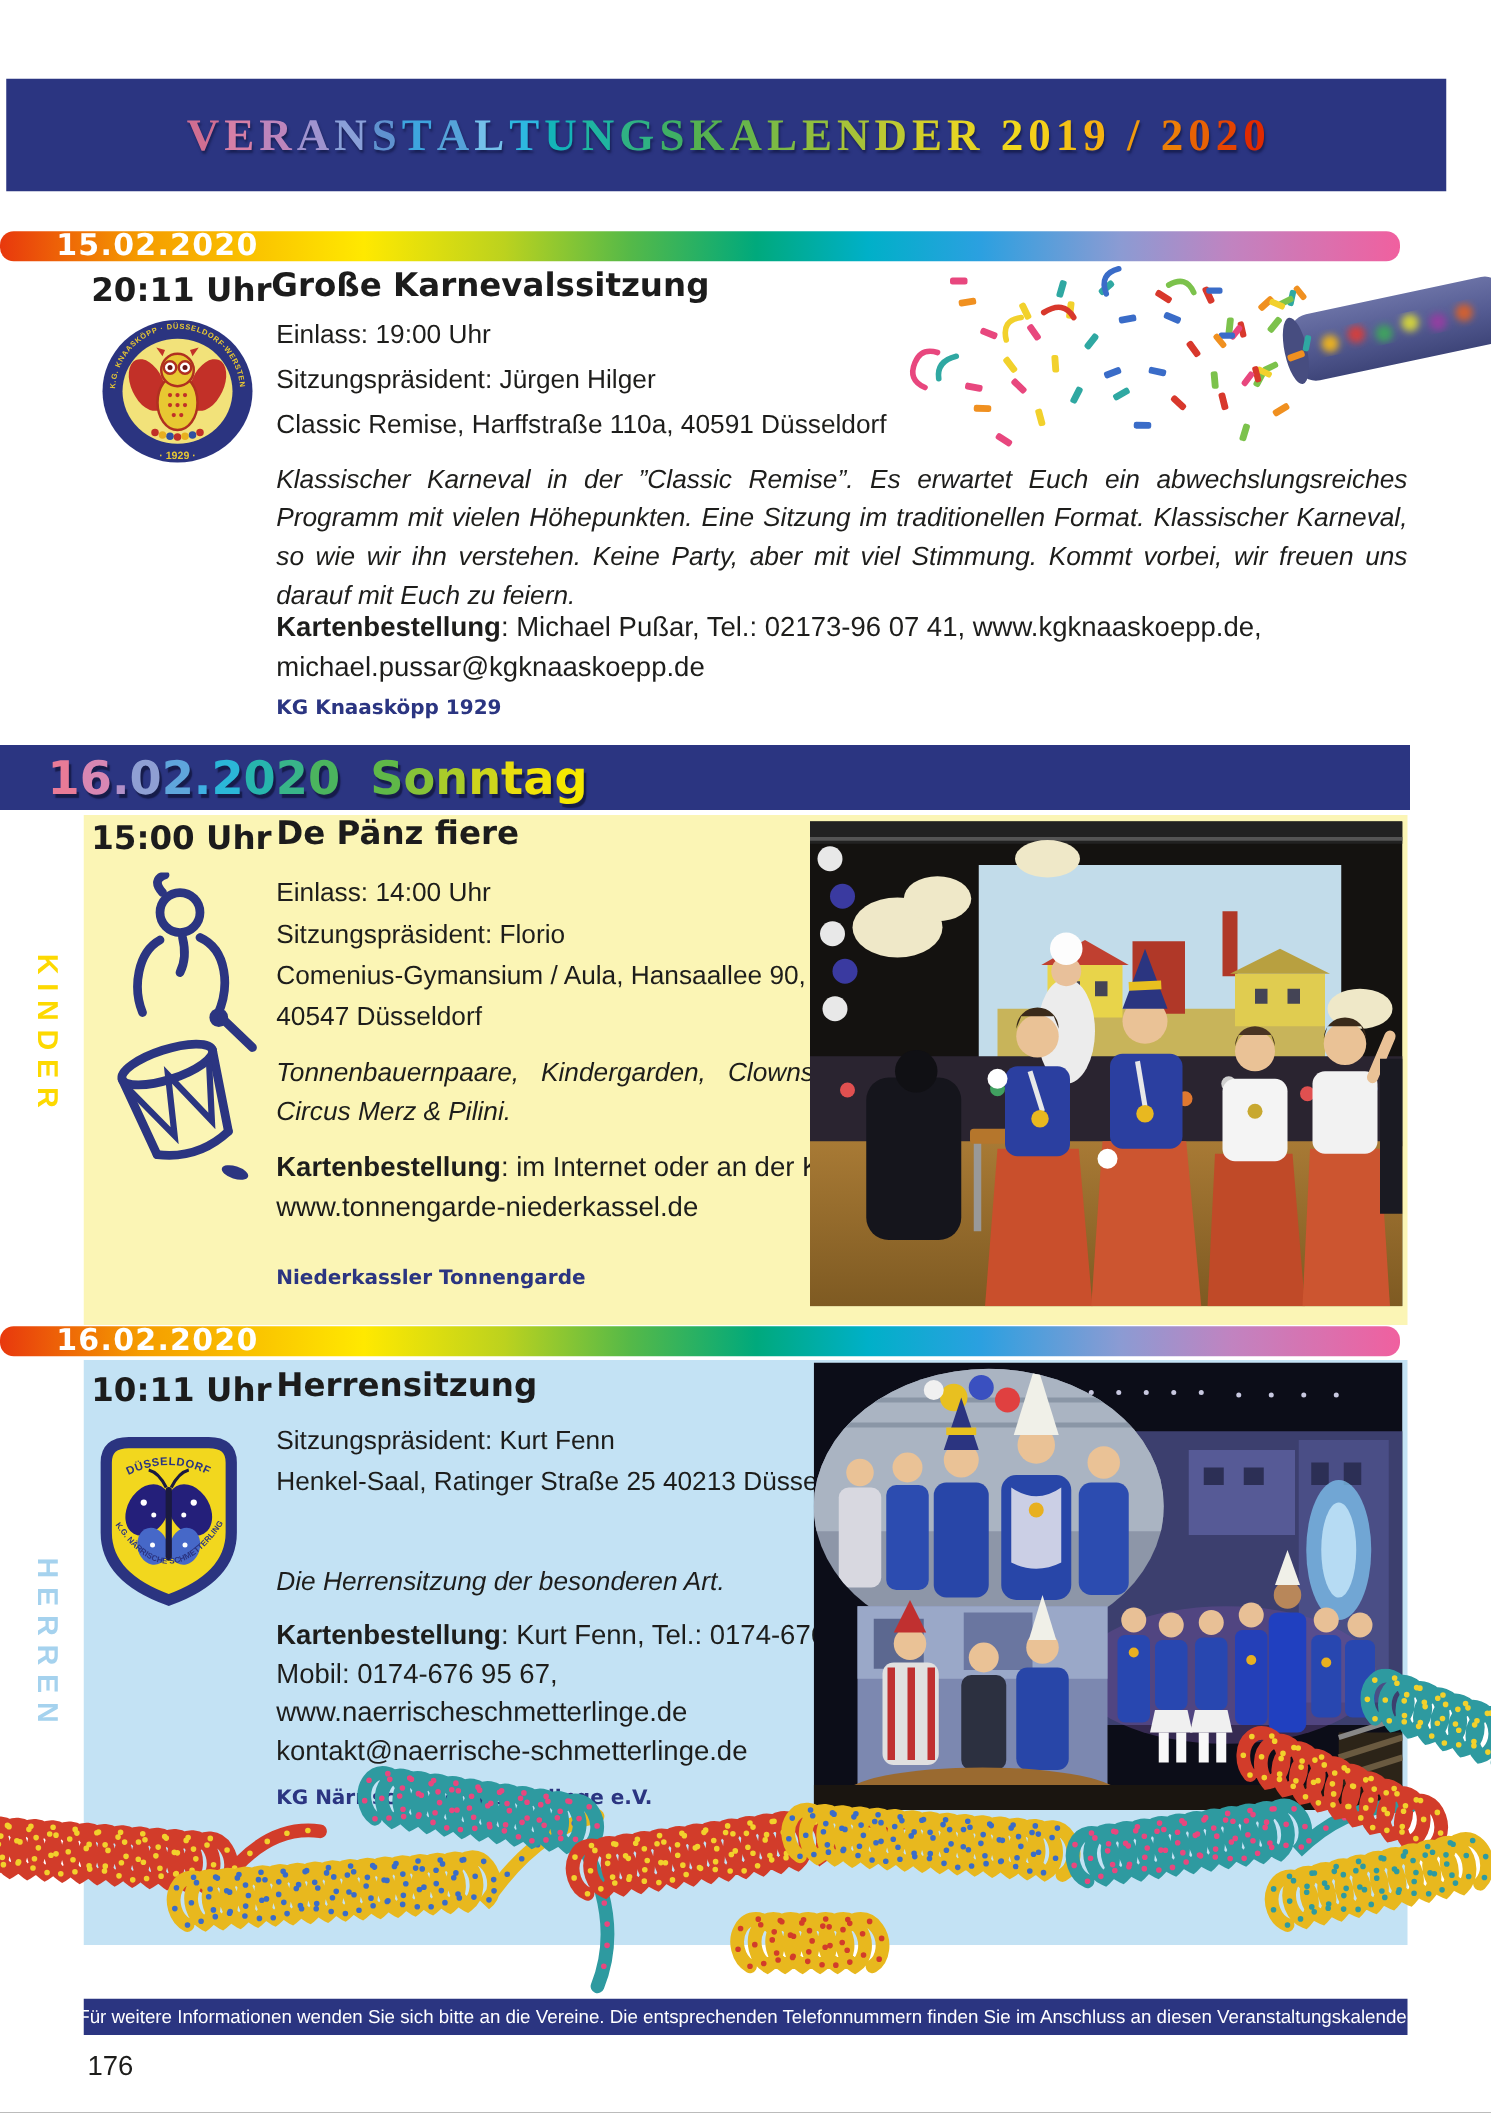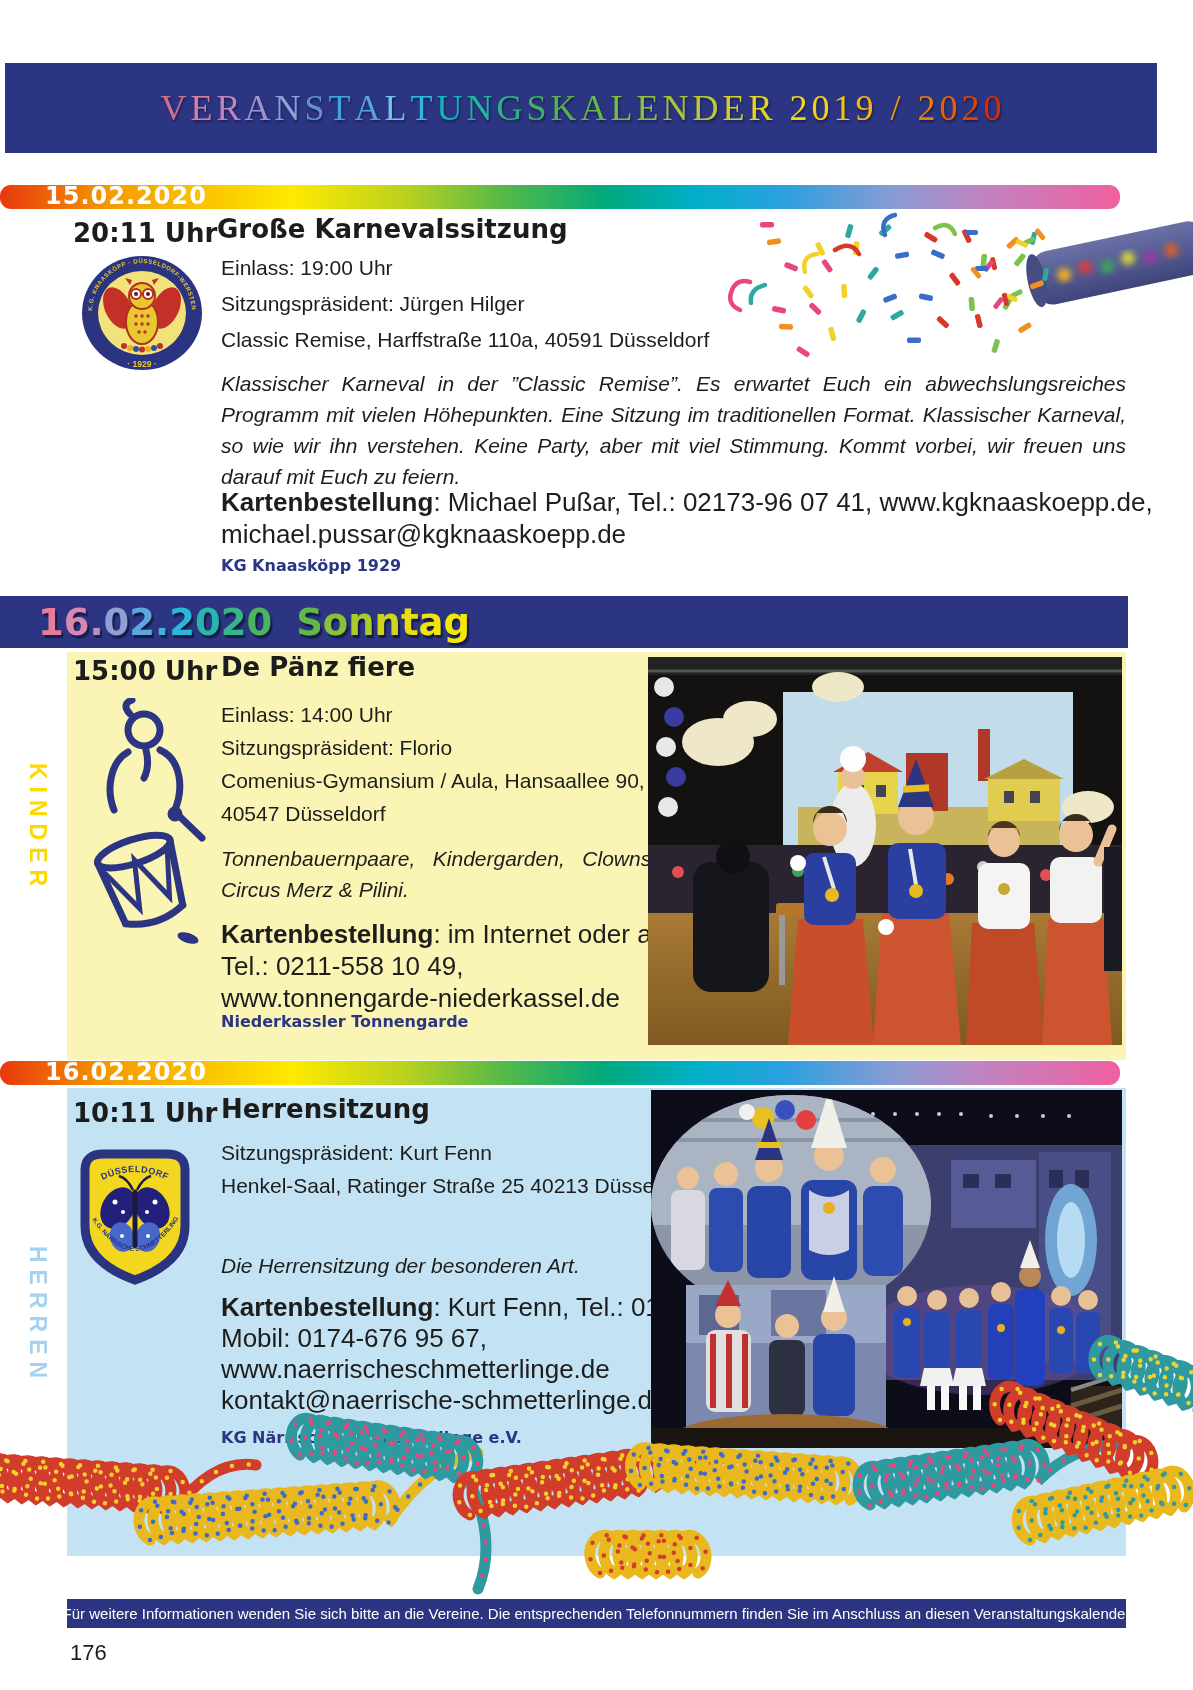--- a/index.html
+++ b/index.html
@@ -3,21 +3,21 @@
 <meta charset="utf-8">
 <style>
   html,body{margin:0;padding:0;background:#888;}
   .page{position:relative;width:1193px;height:1690px;background:#ffffff;overflow:hidden;
         font-family:"Liberation Sans",sans-serif;margin:0 auto;}
   .abs{position:absolute;}
 
   
   .header-bar{position:absolute;left:5px;top:63px;width:1152px;height:90px;background:#2b3581;
               display:flex;align-items:center;justify-content:center;}
-  .rainbow-title{font-family:"Liberation Serif",serif;font-weight:normal;font-size:36px;white-space:pre;}
+  .rainbow-title{font-family:"Liberation Serif",serif;font-weight:bold;font-size:36px;white-space:pre;}
   .rainbow-title span{margin:0 2px;text-shadow:1px 2px 2px rgba(10,15,50,.55);}
 
   
   .rainbow{position:absolute;left:0;width:1120px;height:24px;
     background:linear-gradient(90deg,#e8380d 0%,#f59c00 10%,#ffe900 26%,#bcd21e 36%,#55b948 45%,
       #00a97c 54%,#00b0c8 62%,#2ba0e0 70%,#8b9bd3 80%,#c183c0 88%,#f0609f 100%);border-radius:11px;}
   #bar1{top:185px;} #bar3{top:1061px;}
   .rainbow .d{position:absolute;left:45px;top:-3px;font-family:"DejaVu Sans",sans-serif;
               font-weight:bold;font-size:24px;color:#fff;letter-spacing:1px;}
 
@@ -30,21 +30,21 @@
 
   
   #box-kinder{position:absolute;left:67px;top:652px;width:1059px;height:408px;background:#fbf5b5;}
   #box-herren{position:absolute;left:67px;top:1088px;width:1059px;height:468px;background:#c3e2f4;}
 
   
   .time{position:absolute;font-family:"DejaVu Sans",sans-serif;font-weight:bold;font-size:26px;color:#1c1c1c;white-space:nowrap;}
   .etitle{position:absolute;font-family:"DejaVu Sans",sans-serif;font-weight:bold;font-size:26px;color:#1c1c1c;white-space:nowrap;}
   .info{position:absolute;font-size:21px;color:#1d1d1b;line-height:33px;white-space:nowrap;}
   .desc{position:absolute;font-style:italic;font-size:21px;color:#1d1d1b;line-height:31px;text-align:justify;}
-  .tickets{position:absolute;font-size:26px;color:#1d1d1b;line-height:32px;}
+  .tickets{position:absolute;font-size:22px;color:#1d1d1b;line-height:32px;}
   .tickets .l{white-space:nowrap;}
   .tickets b{font-weight:bold;}
   .club{position:absolute;font-family:"DejaVu Sans",sans-serif;font-weight:bold;font-size:16px;color:#2b3581;white-space:nowrap;}
 
   
   .vlabel{position:absolute;writing-mode:vertical-rl;font-weight:bold;font-size:23px;letter-spacing:7px;
           font-family:"Liberation Sans",sans-serif;}
   #label-kinder{left:24px;top:763px;color:#fdd900;}
   #label-herren{left:24px;top:1246px;color:#a5d2ee;}
 
@@ -246,21 +246,20 @@
     <div>Einlass: 14:00 Uhr</div>
     <div>Sitzungspräsident: Florio</div>
     <div>Comenius-Gymansium / Aula, Hansaallee 90,</div>
     <div>40547 Düsseldorf</div>
   </div>
 
   <div class="desc" style="left:221px;top:843px;width:436px;">Tonnenbauernpaare, Kindergarden, Clowns, Circus Merz &amp; Pilini.</div>
 
   <div class="tickets" style="left:221px;top:918px;">
     <div class="l"><b>Kartenbestellung</b><span>: im Internet oder an der Kasse,</span></div>
-    <div class="l">Tel.: 0211-558 10 49,</div>
     <div class="l">www.tonnengarde-niederkassel.de</div>
   </div>
 
   <div class="club" style="left:221px;top:1012px;">Niederkassler Tonnengarde</div>
 
   <svg class="photo" style="left:648px;top:657px;" width="474" height="388" viewBox="0 0 474 388">
     <defs>
       <linearGradient id="floor1" x1="0" y1="0" x2="0" y2="1">
         <stop offset="0" stop-color="#a87a35"></stop>
           <stop offset="1" stop-color="#7e5a22"></stop>

